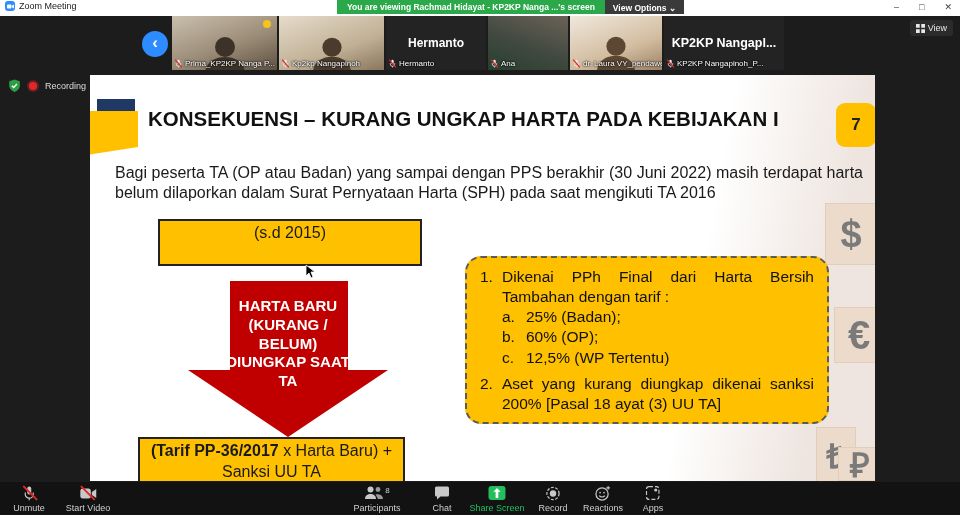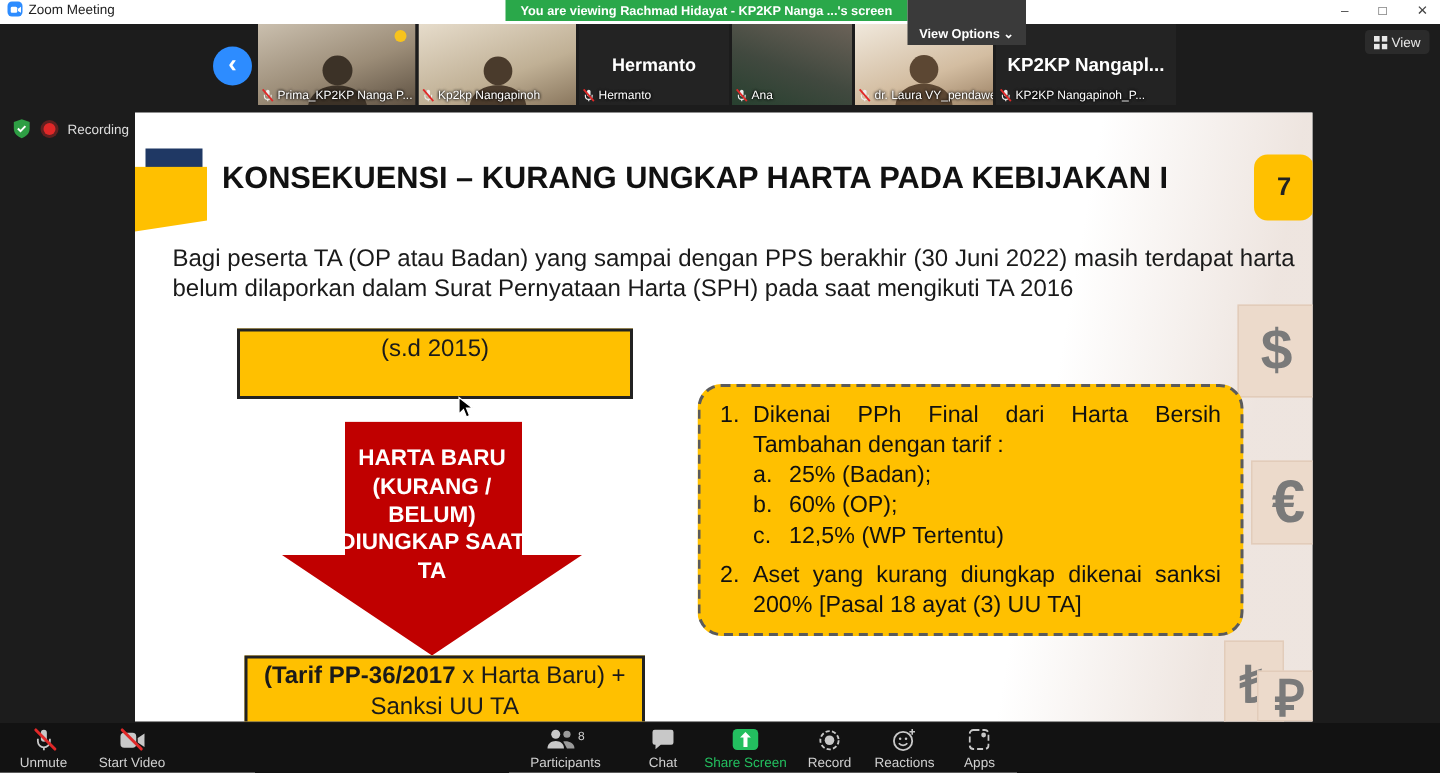--- a/index.html
+++ b/index.html
@@ -6,21 +6,21 @@
   body { font-family:"Liberation Sans", sans-serif; background:#000; }
   .screen { position:relative; width:960px; height:515px; overflow:hidden; background:#1c1c1c; }
 
   
   .titlebar { position:absolute; top:0; left:0; right:0; height:16px; background:#fff; z-index:30; }
   .tb-left { position:absolute; left:5px; top:1px; display:flex; align-items:center; gap:4px; }
   .zoom-logo { width:10px; height:10px; background:#2D8CFF; border-radius:3px; display:flex; align-items:center; justify-content:center; }
   .app-title { font-size:9px; color:#222; }
   .banner-wrap { position:absolute; left:337px; top:0; height:14px; display:flex; }
   .viewing-banner { background:#2AA84A; color:#fff; font-size:8.5px; font-weight:bold; line-height:14px; padding:0 10px; }
-  .view-options { background:#3a3a3a; color:#fff; font-size:8.5px; font-weight:bold; line-height:14px; padding:15px 8px; cursor:pointer; }
+  .view-options { background:#3a3a3a; color:#fff; font-size:8.5px; font-weight:bold; line-height:14px; padding:1px 8px; cursor:pointer; }
   .win-controls { position:absolute; right:4px; top:0; height:14px; display:flex; align-items:center; gap:20px; color:#444; font-size:9px; padding-right:4px; }
   .win-controls span { cursor:pointer; }
 
   
   .strip-area { position:absolute; top:14px; left:0; right:0; height:58px; z-index:20; }
   .back-btn { position:absolute; left:142px; top:17px; width:26px; height:26px; border-radius:50%; background:#2D8CFF; color:#fff; font-size:17px; font-weight:bold; display:flex; align-items:center; justify-content:center; cursor:pointer; border:none; padding-bottom:2px; }
   .thumb { position:absolute; top:2px; height:54px; background:#232323; overflow:hidden; }
   .thumb .vid { position:absolute; inset:0; }
   .t1 .vid { background:linear-gradient(160deg,#cabfae 0%,#9b8c77 55%,#5e5142 100%); }
   .t2 .vid { background:linear-gradient(160deg,#e6dccb 0%,#c0b095 60%,#8a775e 100%); }
@@ -41,21 +41,21 @@
   .slide { position:absolute; left:90px; top:75px; width:785px; height:406px; background:#fff; overflow:hidden; z-index:1; }
   .person-bg { position:absolute; right:0; top:0; width:230px; height:406px; background:linear-gradient(100deg, rgba(244,240,238,0) 30%, rgba(236,226,220,.9) 75%); z-index:0; }
   .wood { position:absolute; background:#ecdacb; border:1px solid #e2ccba; color:#7a7a7a; font-weight:bold; display:flex; align-items:center; justify-content:center; z-index:0; }
   .deco-navy { position:absolute; left:7px; top:24px; width:38px; height:22px; background:#1F3864; z-index:1; }
   .deco-yellow { position:absolute; left:-4px; top:36px; width:52px; height:44px; background:#FFC000; clip-path:polygon(0 0,100% 0,100% 82%,0 100%); z-index:2; }
   .slide-title { position:absolute; left:58px; top:32px; width:670px; font-size:20.5px; font-weight:bold; color:#111; z-index:2; }
   .page-num { position:absolute; left:746px; top:28px; width:40px; height:44px; background:#FFC000; border-radius:9px; display:flex; align-items:center; justify-content:center; font-size:17px; font-weight:bold; color:#222; z-index:2; }
   .intro { position:absolute; left:25px; top:88px; width:748px; font-size:16px; line-height:1.28; color:#1a1a1a; text-align:justify; z-index:2; }
   .ybox { position:absolute; background:#FFC000; border:2px solid #222; text-align:center; font-size:16px; line-height:1.3; color:#1a1a1a; padding-top:2px; z-index:2; }
   .box-top { left:68px; top:144px; width:264px; height:47px; }
-  .box-bottom { left:73px; top:362px; width:267px; height:46px; }
+  .box-bottom { left:48px; top:362px; width:267px; height:46px; }
   .arrow-wrap { position:absolute; left:98px; top:206px; width:200px; height:156px; z-index:2; }
   .arrow-shape { position:absolute; inset:0; background:#C00000; clip-path:polygon(21% 0,80% 0,80% 57%,100% 57%,50% 100%,0 57%,21% 57%); }
   .arrow-text { position:absolute; top:16px; left:35px; width:130px; text-align:center; color:#fff; font-weight:bold; font-size:15px; line-height:1.25; }
   .sanctions { position:absolute; left:375px; top:181px; width:364px; height:168px; background:#FFC000; border:2px dashed #5a5a5a; border-radius:16px; padding:9px 13px; font-size:15.5px; line-height:1.3; color:#111; z-index:2; }
   .srow { display:flex; }
   .srow .mk { width:22px; flex:none; }
   .srow .tx { flex:1; text-align:justify; }
   .ssub { display:flex; margin-left:22px; }
   .ssub .mk { width:24px; flex:none; }
   .item2 { margin-top:6px; }

